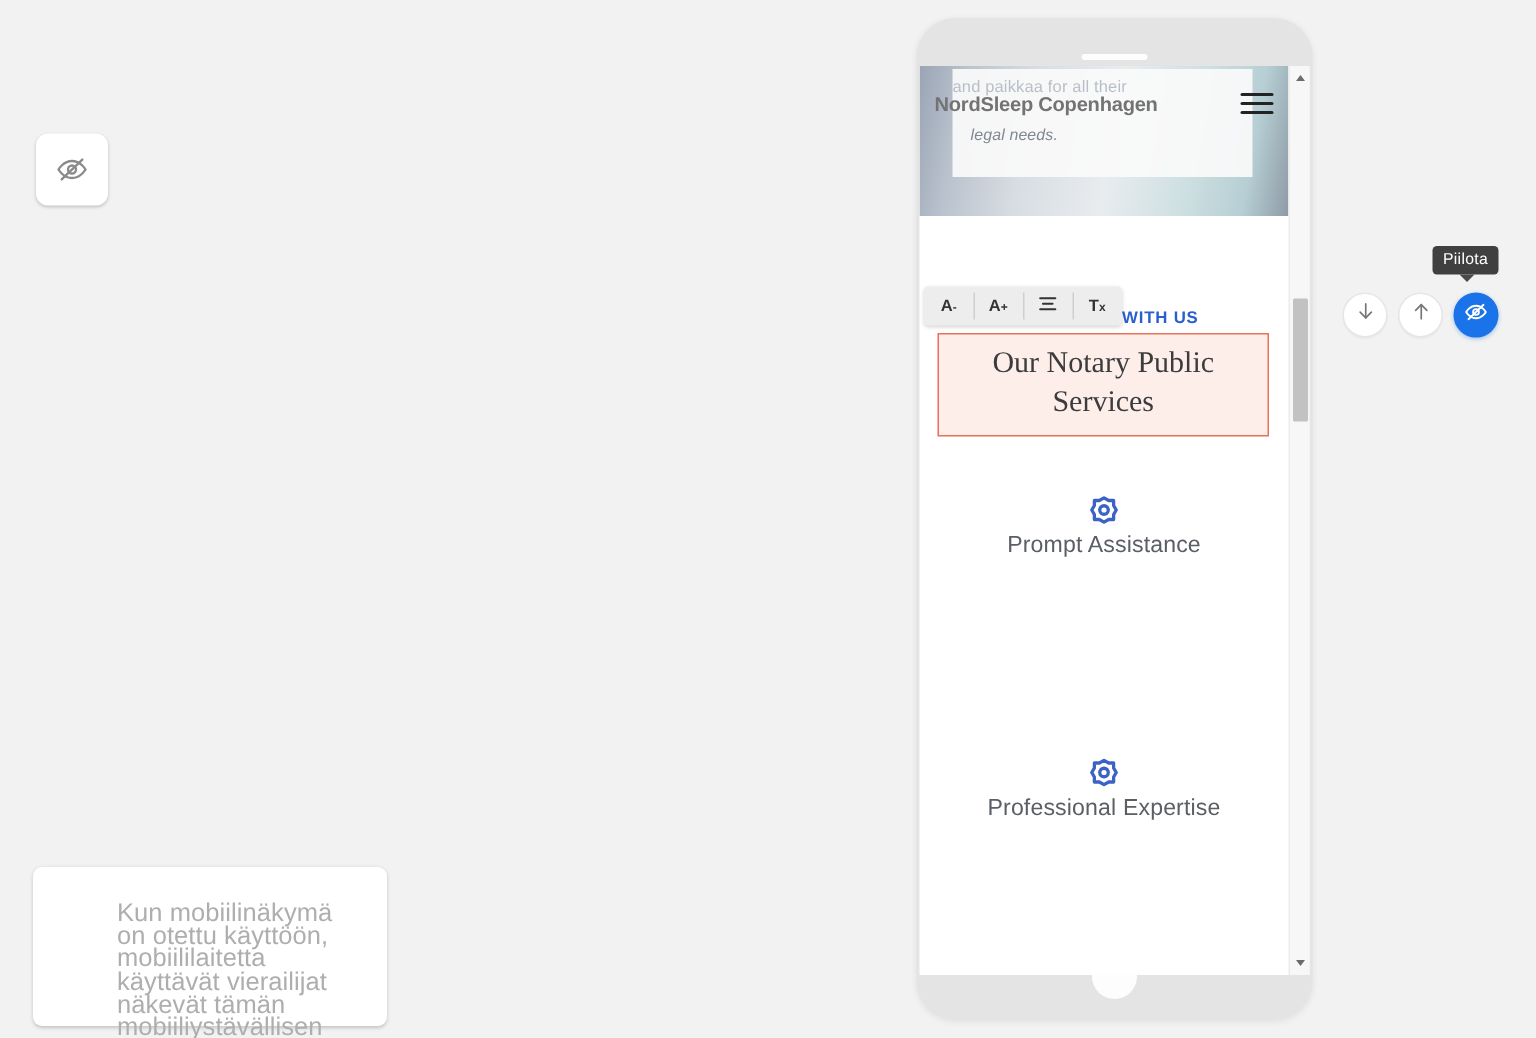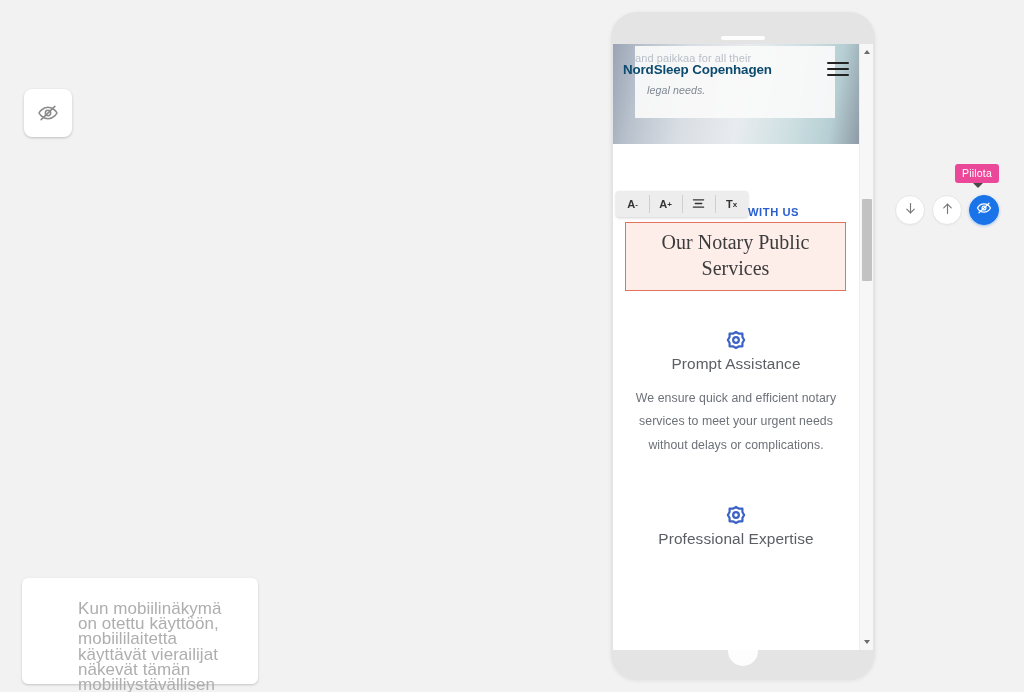--- a/index.html
+++ b/index.html
@@ -61,21 +61,21 @@
   .side-ctrls { position: absolute; left: 895px; top: 195px; display: flex; gap: 7px; }
   .rbtn {
     width: 30px; height: 30px; border-radius: 50%;
     background: #fff; border: 1px solid #e6e6e6;
     display: flex; align-items: center; justify-content: center;
     cursor: pointer; box-shadow: 0 1px 1px rgba(0,0,0,.04);
   }
   .rbtn.accent { background: #1a73e8; border-color: #1a73e8; box-shadow: 0 1px 3px rgba(26,115,232,.4); }
   .tooltip {
     position: absolute; left: 955px; top: 164px;
-    background: #ec4899; color: #fff; font-size: 10.5px;
+    background: #404040; color: #fff; font-size: 10.5px;
     padding: 3px 7px 4px; border-radius: 3px; letter-spacing: .2px;
   }
   .tooltip:after {
     content: ""; position: absolute; left: 50%; margin-left: -4px; bottom: -5px;
     border-left: 5px solid transparent; border-right: 5px solid transparent;
     border-top: 5px solid #4a4a4a;
   }
 
   
   .phone {
@@ -117,21 +117,21 @@
     position: absolute; left: 22px; top: 8px; width: 204px;
     font-size: 11px; color: #b8bfc8; letter-spacing: .1px; white-space: nowrap;
   }
 
   
   .site-header {
     position: absolute; left: 0; top: 10px; width: 246px; height: 30px;
     display: flex; align-items: center; padding: 0 10px;
   }
   .site-title {
-    font-size: 13.4px; font-weight: bold; color: #0c4a6e; letter-spacing: -.15px;
+    font-size: 13.4px; font-weight: bold; color: #737373; letter-spacing: -.15px;
   }
   .burger { margin-left: auto; width: 22px; display: flex; flex-direction: column; gap: 4px; cursor: pointer; }
   .burger i { display: block; height: 2px; background: #232323; border-radius: 1px; }
 
   
   .pg { position: absolute; left: 0; top: 100px; width: 246px; }
   .eyebrow {
     position: absolute; left: 135px; top: 62px;
     font-size: 11.2px; font-weight: bold; color: #2a5fd0; letter-spacing: .55px;
   }
@@ -264,21 +264,20 @@
         <div class="sel-heading">Our Notary Public Services</div>
 
         <div class="svc" style="top:185px">
           <div class="svc-icon">
             <svg width="22" height="22" viewBox="0 0 24 24" fill="none" stroke="#3b62c4" stroke-width="2.4" stroke-linejoin="round">
               <path d="M12 3.2 15.4 5.1 19 5.1 19 8.7 20.9 12 19 15.3 19 18.9 15.4 18.9 12 20.8 8.6 18.9 5 18.9 5 15.3 3.1 12 5 8.7 5 5.1 8.6 5.1Z"></path>
               <circle cx="12" cy="12" r="3.1"></circle>
             </svg>
           </div>
           <div class="svc-title">Prompt Assistance</div>
-          <div class="svc-body">We ensure quick and efficient notary services to meet your urgent needs without delays or complications.</div>
         </div>
 
         <div class="svc" style="top:360px">
           <div class="svc-icon">
             <svg width="22" height="22" viewBox="0 0 24 24" fill="none" stroke="#3b62c4" stroke-width="2.4" stroke-linejoin="round">
               <path d="M12 3.2 15.4 5.1 19 5.1 19 8.7 20.9 12 19 15.3 19 18.9 15.4 18.9 12 20.8 8.6 18.9 5 18.9 5 15.3 3.1 12 5 8.7 5 5.1 8.6 5.1Z"></path>
               <circle cx="12" cy="12" r="3.1"></circle>
             </svg>
           </div>
           <div class="svc-title">Professional Expertise</div>

